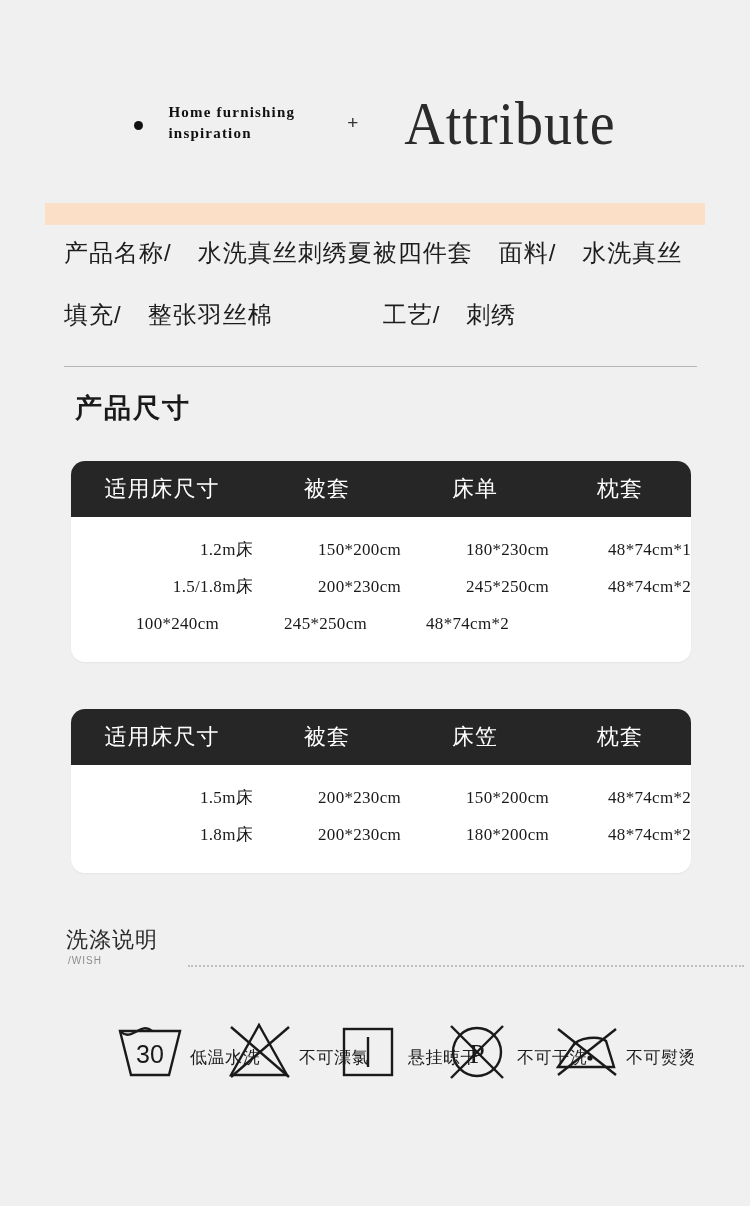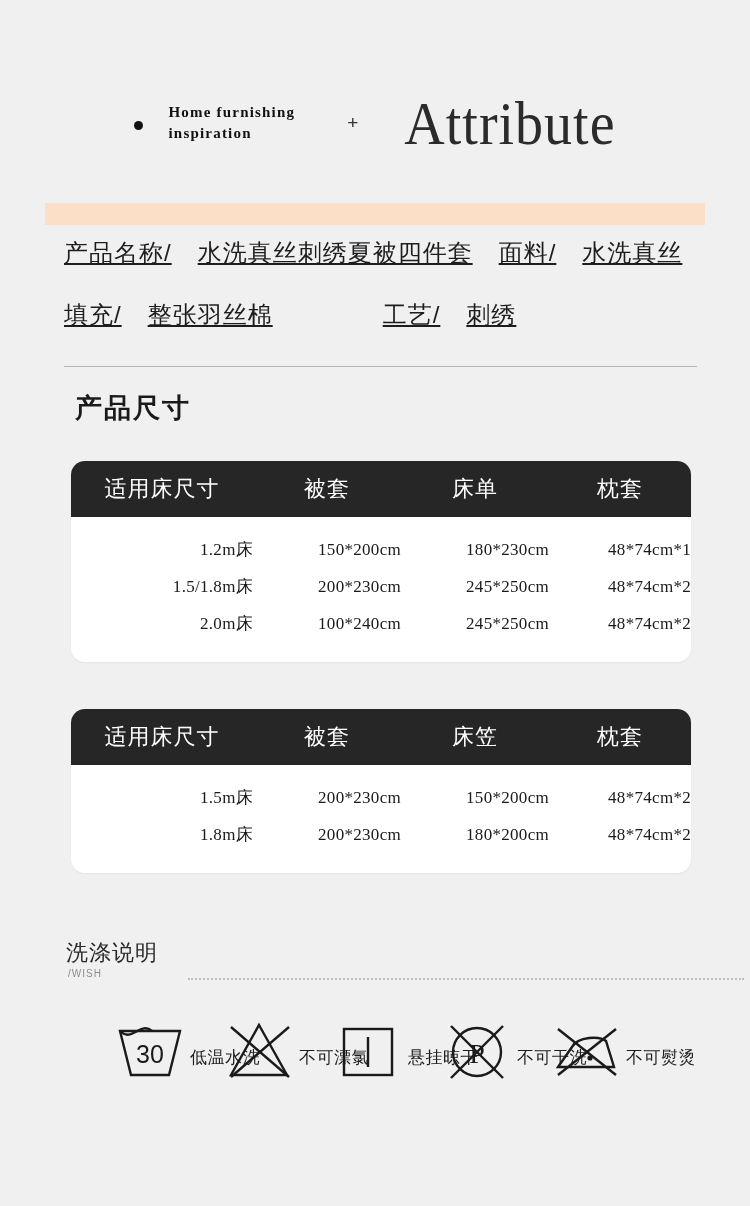--- a/index.html
+++ b/index.html
@@ -86,21 +86,20 @@
     left: 64px;
     width: 640px;
   }
   .spec-row {
     display: flex;
     align-items: baseline;
     font-size: 24px;
     letter-spacing: 1px;
     color: #1d1d1d;
     height: 62px;
-    text-decoration: underline;
   }
   .spec-item { white-space: nowrap; }
   .spec-gap-1 { width: 26px; }
   .spec-gap-2 { width: 110px; }
 
   .divider {
     position: absolute;
     top: 366px;
     left: 64px;
     width: 633px;
@@ -162,21 +161,20 @@
   .c3 { width: 148px; }
   .c4 { width: 142px; }
 
   
   .wash-head {
     position: absolute;
     top: 925px;
     left: 66px;
     width: 620px;
     height: 60px;
-    margin-top: 13px;
   }
   .wash-title {
     position: absolute;
     left: 0;
     top: 0;
     font-size: 22px;
     color: #2a2a2a;
     letter-spacing: 1px;
   }
   .wash-sub {
@@ -283,21 +281,20 @@
         <div class="c3">180*230cm</div>
         <div class="c4">48*74cm*1</div>
       </div>
       <div class="t-row">
         <div class="c1">1.5/1.8m床</div>
         <div class="c2">200*230cm</div>
         <div class="c3">245*250cm</div>
         <div class="c4">48*74cm*2</div>
       </div>
       <div class="t-row">
-        <div class="c1">2.0m床</div>
         <div class="c2">100*240cm</div>
         <div class="c3">245*250cm</div>
         <div class="c4">48*74cm*2</div>
       </div>
     </div>
   </div>
 
   <div class="table-card" id="table-2">
     <div class="t-head">
       <div class="c1">适用床尺寸</div>

